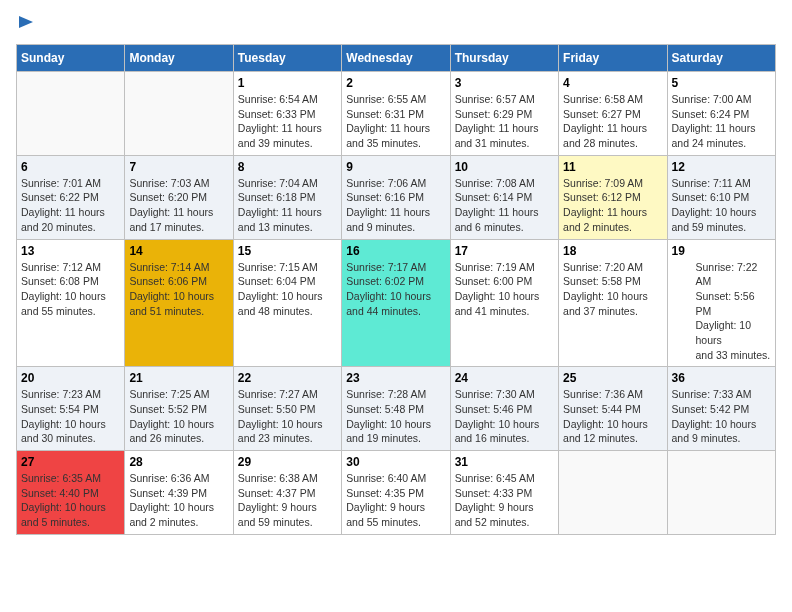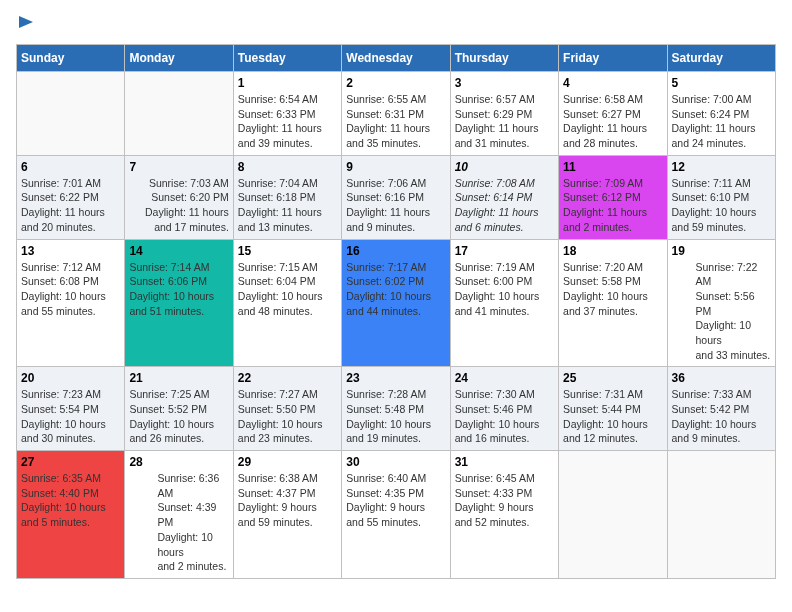--- a/index.html
+++ b/index.html
@@ -166,47 +166,47 @@
       <tr>
         <td style="background: rgb(238, 242, 247);">
           <div class="day-number">6</div>
           <div class="day-info" style="white-space: pre-line;">Sunrise: 7:01 AM
 Sunset: 6:22 PM
 Daylight: 11 hours
 and 20 minutes.</div>
         </td>
         <td style="background: rgb(238, 242, 247);">
           <div class="day-number">7</div>
-          <div class="day-info" style="white-space: pre-line; text-align: right;">Sunrise: 7:03 AM
+          <div class="day-info" style="white-space: pre-line;">Sunrise: 7:03 AM
 Sunset: 6:20 PM
 Daylight: 11 hours
 and 17 minutes.</div>
         </td>
         <td style="background: rgb(238, 242, 247);">
           <div class="day-number">8</div>
           <div class="day-info" style="white-space: pre-line;">Sunrise: 7:04 AM
 Sunset: 6:18 PM
 Daylight: 11 hours
 and 13 minutes.</div>
         </td>
         <td style="background: rgb(238, 242, 247);">
           <div class="day-number">9</div>
           <div class="day-info" style="white-space: pre-line;">Sunrise: 7:06 AM
 Sunset: 6:16 PM
 Daylight: 11 hours
 and 9 minutes.</div>
         </td>
-        <td style="background: rgb(238, 242, 247); font-style: italic;">
+        <td style="background: rgb(238, 242, 247);">
           <div class="day-number">10</div>
           <div class="day-info" style="white-space: pre-line;">Sunrise: 7:08 AM
 Sunset: 6:14 PM
 Daylight: 11 hours
 and 6 minutes.</div>
         </td>
-        <td style="background: #d946ef;">
+        <td style="background: #fef9c3;">
           <div class="day-number">11</div>
           <div class="day-info" style="white-space: pre-line;">Sunrise: 7:09 AM
 Sunset: 6:12 PM
 Daylight: 11 hours
 and 2 minutes.</div>
         </td>
         <td style="background: rgb(238, 242, 247);">
           <div class="day-number">12</div>
           <div class="day-info" style="white-space: pre-line;">Sunrise: 7:11 AM
 Sunset: 6:10 PM
@@ -215,35 +215,35 @@
         </td>
       </tr>
       <tr>
         <td style="background: rgb(255, 255, 255);">
           <div class="day-number">13</div>
           <div class="day-info" style="white-space: pre-line;">Sunrise: 7:12 AM
 Sunset: 6:08 PM
 Daylight: 10 hours
 and 55 minutes.</div>
         </td>
-        <td style="background: #14b8a6;">
+        <td style="background: #eab308;">
           <div class="day-number">14</div>
           <div class="day-info" style="white-space: pre-line;">Sunrise: 7:14 AM
 Sunset: 6:06 PM
 Daylight: 10 hours
 and 51 minutes.</div>
         </td>
         <td style="background: rgb(255, 255, 255);">
           <div class="day-number">15</div>
           <div class="day-info" style="white-space: pre-line;">Sunrise: 7:15 AM
 Sunset: 6:04 PM
 Daylight: 10 hours
 and 48 minutes.</div>
         </td>
-        <td style="background: #3b82f6;">
+        <td style="background: #5eead4;">
           <div class="day-number">16</div>
           <div class="day-info" style="white-space: pre-line;">Sunrise: 7:17 AM
 Sunset: 6:02 PM
 Daylight: 10 hours
 and 44 minutes.</div>
         </td>
         <td style="background: rgb(255, 255, 255);">
           <div class="day-number">17</div>
           <div class="day-info" style="white-space: pre-line;">Sunrise: 7:19 AM
 Sunset: 6:00 PM
@@ -296,21 +296,21 @@
         </td>
         <td style="background: rgb(238, 242, 247);">
           <div class="day-number">24</div>
           <div class="day-info" style="white-space: pre-line;">Sunrise: 7:30 AM
 Sunset: 5:46 PM
 Daylight: 10 hours
 and 16 minutes.</div>
         </td>
         <td style="background: rgb(238, 242, 247);">
           <div class="day-number">25</div>
-          <div class="day-info" style="white-space: pre-line;">Sunrise: 7:31 AM
+          <div class="day-info" style="white-space: pre-line;">Sunrise: 7:36 AM
 Sunset: 5:44 PM
 Daylight: 10 hours
 and 12 minutes.</div>
         </td>
         <td style="background: rgb(238, 242, 247);">
           <div class="day-number">36</div>
           <div class="day-info" style="white-space: pre-line;">Sunrise: 7:33 AM
 Sunset: 5:42 PM
 Daylight: 10 hours
 and 9 minutes.</div>
@@ -319,21 +319,21 @@
       <tr>
         <td style="background: #ef4444;">
           <div class="day-number">27</div>
           <div class="day-info" style="white-space: pre-line;">Sunrise: 6:35 AM
 Sunset: 4:40 PM
 Daylight: 10 hours
 and 5 minutes.</div>
         </td>
         <td style="background: rgb(255, 255, 255);">
           <div class="day-number">28</div>
-          <div class="day-info" style="white-space: pre-line; margin-left: 28px;">Sunrise: 6:36 AM
+          <div class="day-info" style="white-space: pre-line;">Sunrise: 6:36 AM
 Sunset: 4:39 PM
 Daylight: 10 hours
 and 2 minutes.</div>
         </td>
         <td style="background: rgb(255, 255, 255);">
           <div class="day-number">29</div>
           <div class="day-info" style="white-space: pre-line;">Sunrise: 6:38 AM
 Sunset: 4:37 PM
 Daylight: 9 hours
 and 59 minutes.</div>

